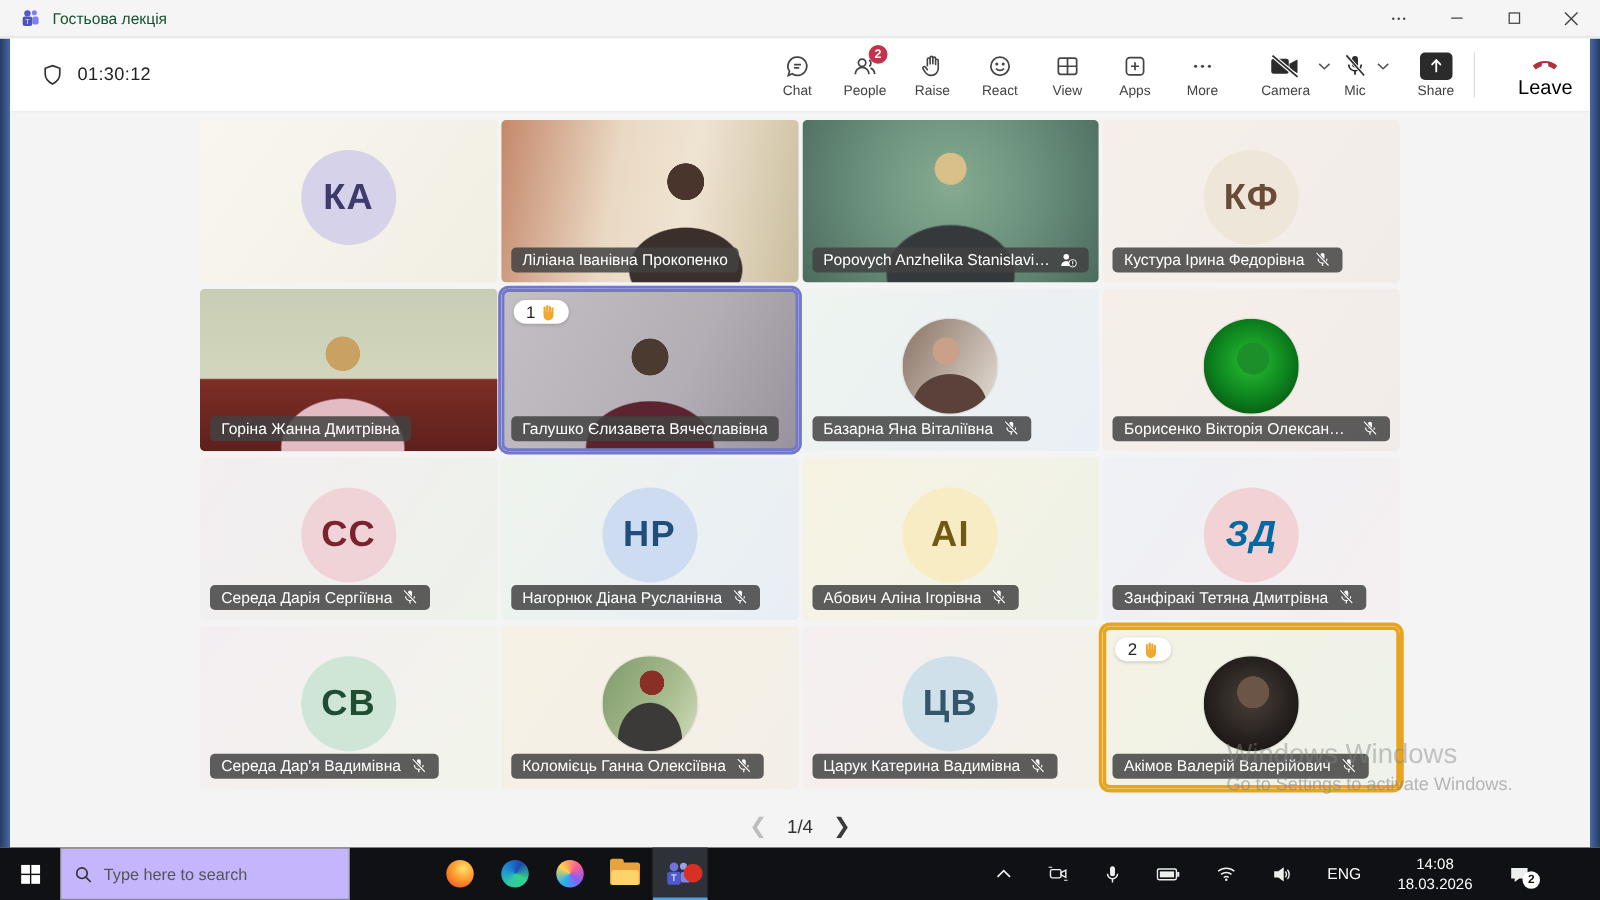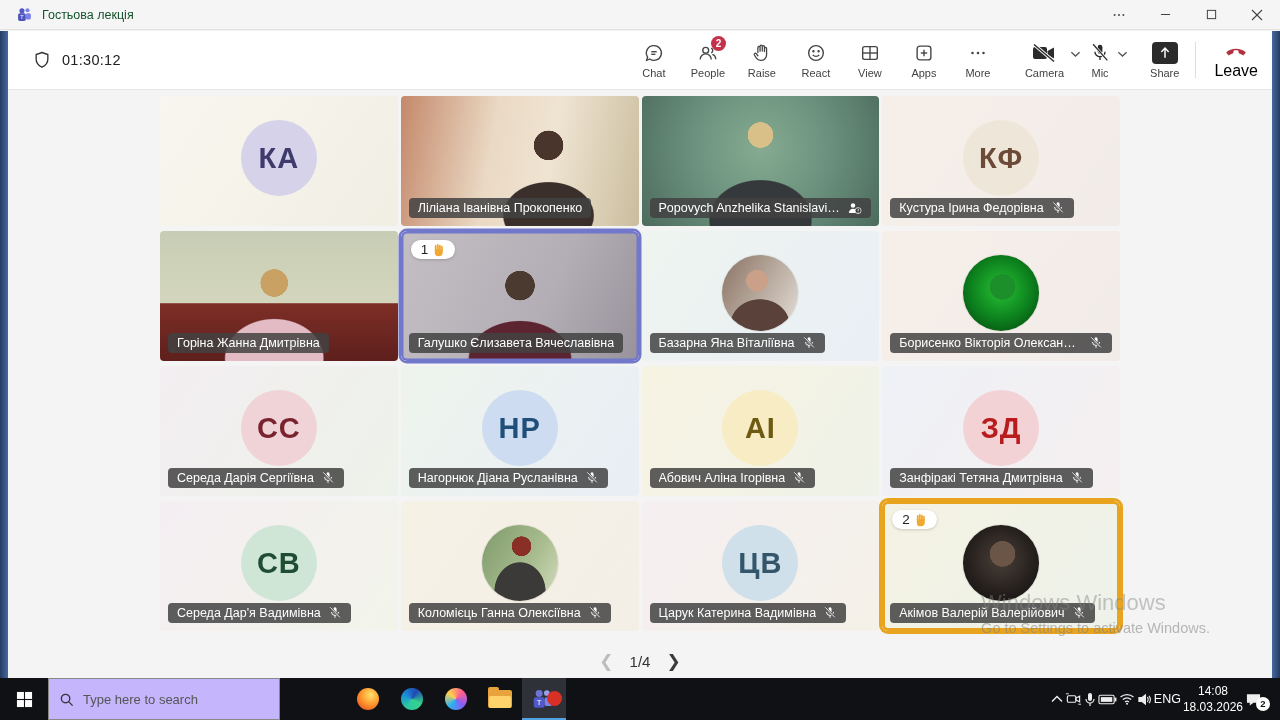--- a/index.html
+++ b/index.html
@@ -32,21 +32,21 @@
     border-radius:8px; background:#c4314b; color:#fff; font-size:10px; font-weight:bold;
     display:flex; align-items:center; justify-content:center; padding:0 3px; }
   .devices { display:flex; align-items:center; margin-left:18px; }
   .dev-btn { display:flex; flex-direction:column; align-items:center; gap:3px; padding:4px 2px; }
   .dev-btn .lbl { font-size:11px; color:#424242; }
   .chev { padding:0 6px 14px 4px; }
   .vdiv { width:1px; height:36px; background:#ddd; margin:0 14px; }
   .share-sq { width:26px; height:22px; background:#2b2b2b; border-radius:4px;
     display:flex; align-items:center; justify-content:center; }
   .leave-btn { display:flex; flex-direction:column; align-items:center; gap:2px;
-    padding:4px 14px 4px 4px; }
+    padding:4px 14px 4px 4px;margin-left:16px; }
 
   
   .edge { position:absolute; top:31px; width:8px; height:647px; }
   .edge.left  { left:0;  background:linear-gradient(to right,#243c63,#46699e); }
   .edge.right { right:0; background:linear-gradient(to left,#243c63,#46699e); }
 
   
   .stage { position:absolute; top:90px; left:8px; width:1264px; height:588px; background:#f4f4f4; }
   .grid { position:absolute; top:6px; left:152px; width:960px;
     display:grid; grid-template-columns:repeat(4,1fr); grid-auto-rows:130px; gap:5px 3px; }
@@ -145,21 +145,21 @@
   .fx  { background:radial-gradient(circle at 62% 32%,#ffe26b 0%,#ff9a2e 45%,#e3401d 100%); }
   .edg { background:conic-gradient(from 210deg,#2ec9a0,#1b8fd6,#1f47b4,#35d38c,#2ec9a0); }
   .cop { background:conic-gradient(from 40deg,#ff5f8f,#8a5cf5,#27b3f0,#ffd24a,#ff5f8f); }
   .folder { position:relative; width:24px; height:18px; }
   .folder .back { position:absolute; inset:0; background:#e8a33d; border-radius:2px; }
   .folder .tab { position:absolute; top:-3px; left:0; width:11px; height:5px; background:#e8a33d; border-radius:2px 2px 0 0; }
   .folder .front { position:absolute; left:1px; right:1px; bottom:0; height:12px; background:#ffd36b; border-radius:2px; }
   .teams-ic { position:relative; width:26px; height:24px; }
   .red-dot { position:absolute; right:-5px; top:4px; width:15px; height:15px; border-radius:50%;
     background:#d93025; }
-  .tray { margin-left:auto; display:flex; align-items:center; gap:2px; padding-right:5px; }
+  .tray { margin-left:auto; display:flex; align-items:center; gap:29px; padding-right:16px; }
   .tray-ic { display:flex; align-items:center; color:#eee; }
   .lang { color:#fff; font-size:12.5px; }
   .clock { color:#fff; font-size:12px; text-align:center; line-height:1.35; }
   .action { position:relative; padding-right:6px; }
   .ac-badge { position:absolute; right:-2px; bottom:-4px; width:14px; height:14px; border-radius:50%;
     background:#fff; color:#111; font-size:9.5px; font-weight:bold;
     display:flex; align-items:center; justify-content:center; }
   .showdesk { width:5px; border-left:1px solid #3a3a3a; }
 </style>
 </head>
@@ -491,21 +491,21 @@
                 <path d="M4 6.8 a4 4 0 0 0 8 0" fill="none" stroke="#fff" stroke-width="1.1"></path>
                 <line x1="8" y1="11" x2="8" y2="13.5" stroke="#fff" stroke-width="1.1"></line>
                 <line x1="2.5" y1="1.5" x2="13.5" y2="13" stroke="#4a4a4a" stroke-width="2.4"></line>
                 <line x1="2.5" y1="1.5" x2="13.5" y2="13" stroke="#fff" stroke-width="1.1"></line>
               </svg>
             </span>
         </div>
       </div>
 
       <div class="tile bg7">
-        <div class="avatar" style="background: rgb(243, 210, 214); color: #b91c1c;">ЗД</div>
+        <div class="avatar" style="background: rgb(243, 210, 214); color: #0369a1; font-style: italic;">ЗД</div>
         <div class="pill">
           <span class="nm">Занфіракі Тетяна Дмитрівна</span>
           <span class="pic">
               <svg width="14" height="14" viewBox="0 0 16 16">
                 <rect x="6.2" y="1.5" width="3.6" height="7" rx="1.8" fill="#fff"></rect>
                 <path d="M4 6.8 a4 4 0 0 0 8 0" fill="none" stroke="#fff" stroke-width="1.1"></path>
                 <line x1="8" y1="11" x2="8" y2="13.5" stroke="#fff" stroke-width="1.1"></line>
                 <line x1="2.5" y1="1.5" x2="13.5" y2="13" stroke="#4a4a4a" stroke-width="2.4"></line>
                 <line x1="2.5" y1="1.5" x2="13.5" y2="13" stroke="#fff" stroke-width="1.1"></line>
               </svg>

